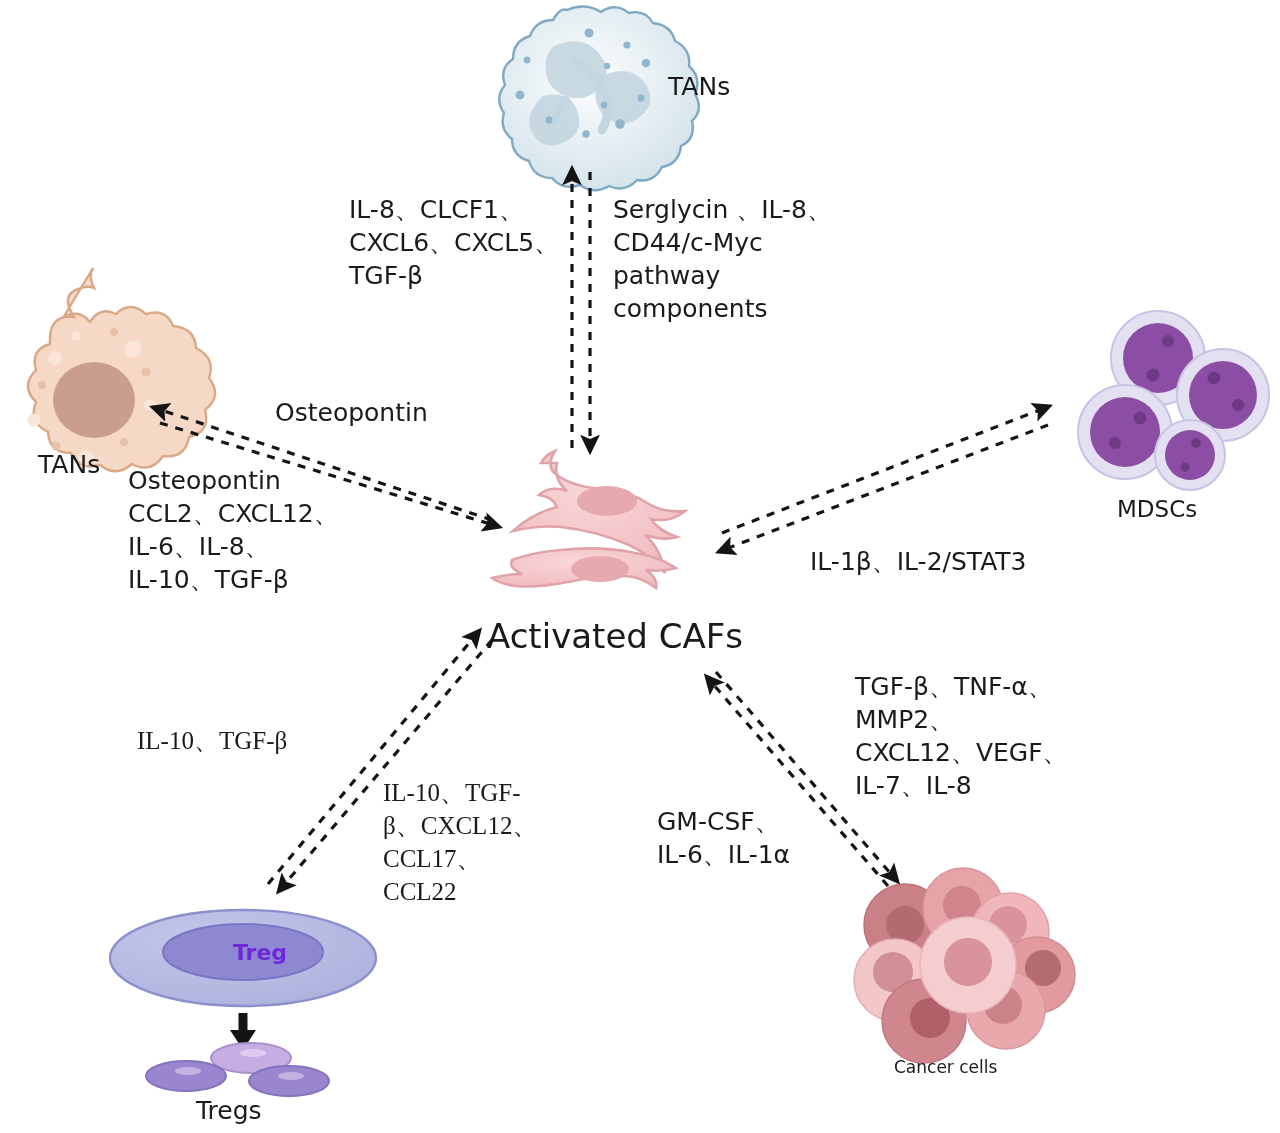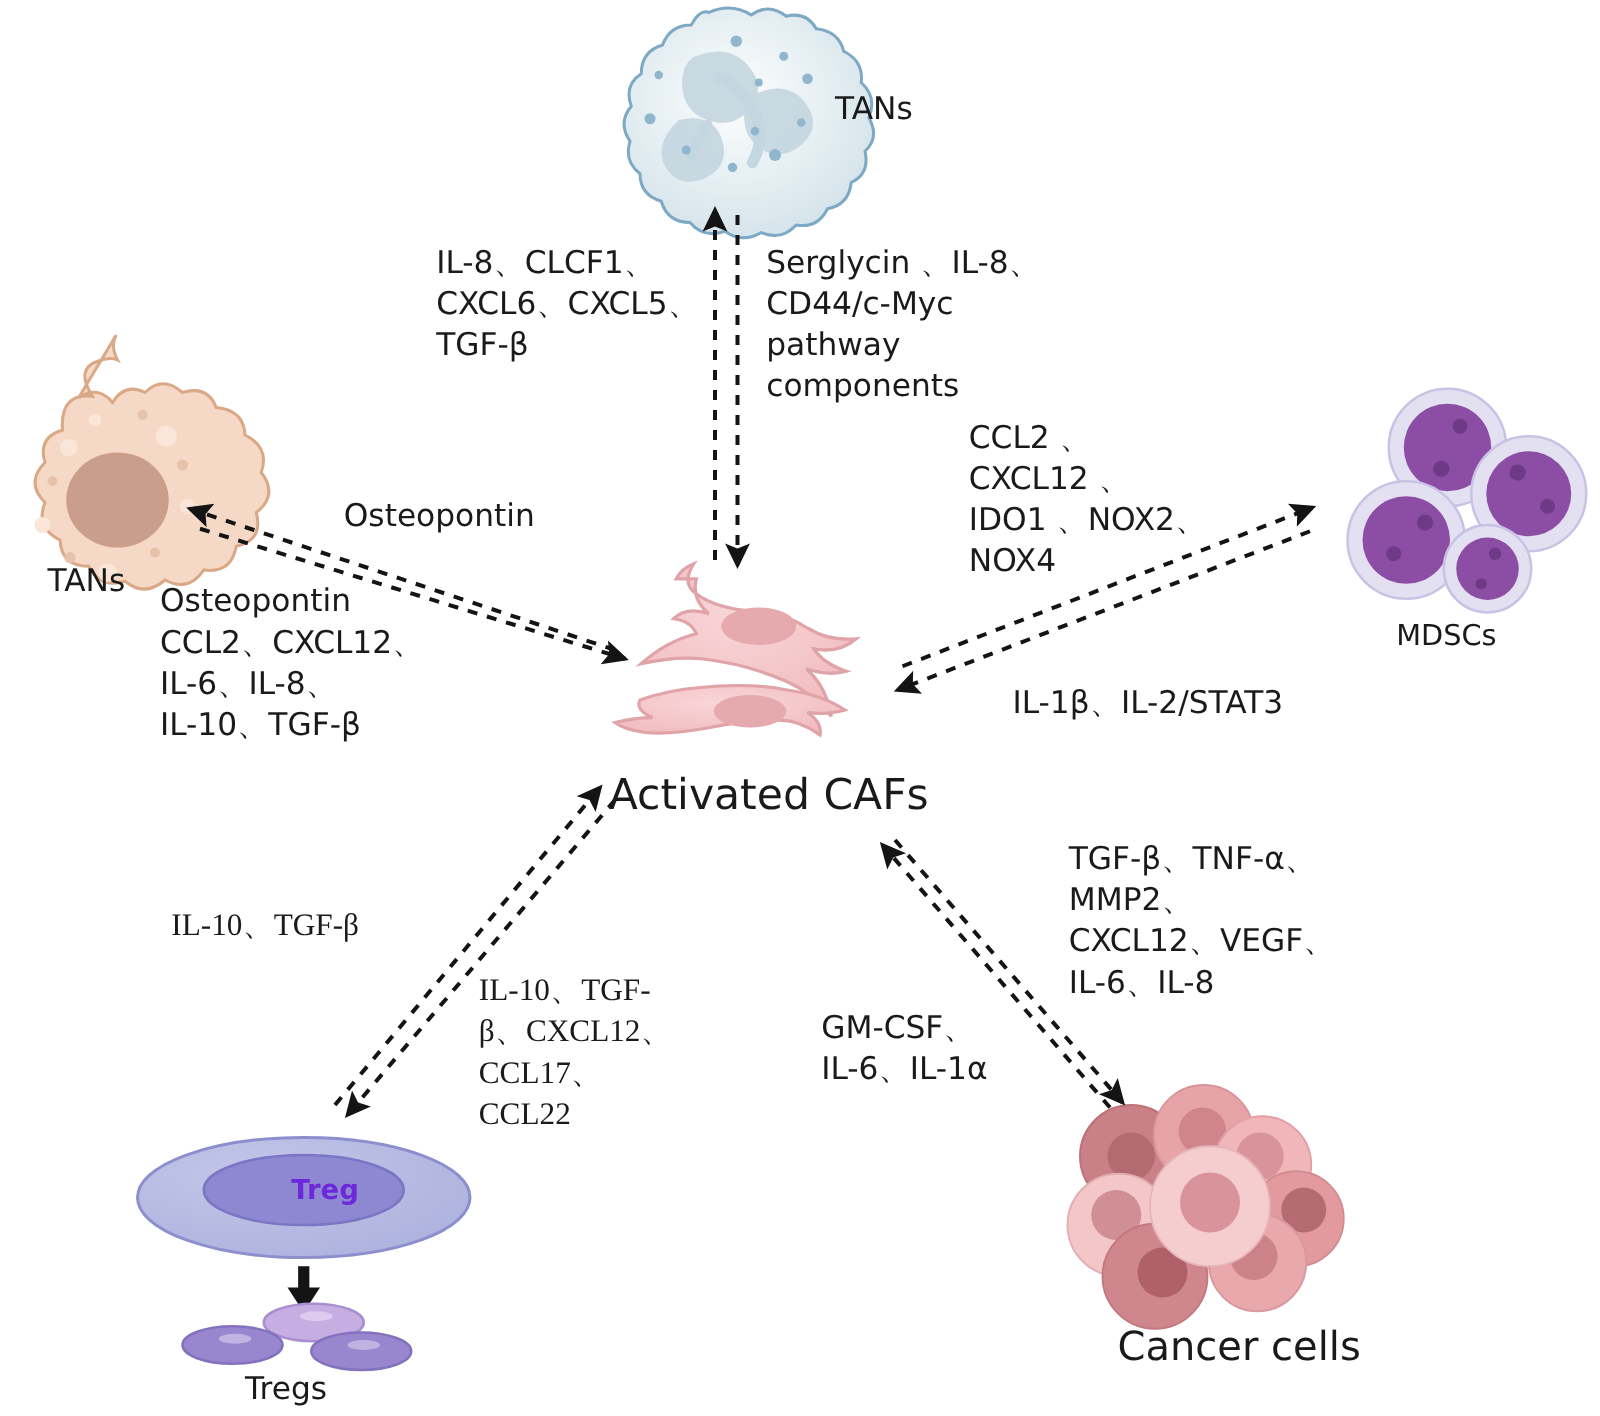--- a/index.html
+++ b/index.html
@@ -193,55 +193,51 @@
   <div class="lbl sans" style="left:668px;top:70px;font-size:25px;">TANs</div>
 
   <div class="lbl sans" style="left:38px;top:448px;font-size:25px;">TANs</div>
 
   <div class="lbl sans" style="left:1117px;top:494px;font-size:23px;">MDSCs</div>
 
   <div class="lbl sans" style="left:487px;top:614px;font-size:34px;">Activated CAFs</div>
 
   <div class="lbl sans" style="left:196px;top:1094px;font-size:25px;">Tregs</div>
 
-  <div class="lbl sans" style="left:894px;top:1056px;font-size:32px;">Cancer cells</div>
+  <div class="lbl sans" style="left:894px;top:1056px;font-size:17px;">Cancer cells</div>
 
   <div class="lbl sans" style="left:233px;top:938px;font-size:22px;font-weight:bold;color:#6d28d9;">Treg</div>
 
   <div class="lbl sans" style="left:349px;top:193px;font-size:25px;">IL-8、CLCF1、
 CXCL6、CXCL5、
 TGF-β</div>
 
   <div class="lbl sans" style="left:613px;top:193px;font-size:25px;">Serglycin 、IL-8、
 CD44/c-Myc
 pathway
 components</div>
 
-  <div class="lbl sans" style="left:775px;top:333px;font-size:25px;">CCL2 、
-CXCL12 、
-IDO1 、NOX2、
-NOX4</div>
 
   <div class="lbl sans" style="left:810px;top:545px;font-size:25px;">IL-1β、IL-2/STAT3</div>
 
   <div class="lbl sans" style="left:275px;top:396px;font-size:25px;">Osteopontin</div>
 
   <div class="lbl sans" style="left:128px;top:464px;font-size:25px;">Osteopontin
 CCL2、CXCL12、
 IL-6、IL-8、
 IL-10、TGF-β</div>
 
   <div class="lbl serif" style="left:137px;top:724px;font-size:25px;">IL-10、TGF-β</div>
 
   <div class="lbl serif" style="left:383px;top:776px;font-size:25px;">IL-10、TGF-
 β、CXCL12、
 CCL17、
 CCL22</div>
 
   <div class="lbl sans" style="left:855px;top:670px;font-size:25px;">TGF-β、TNF-α、
 MMP2、
 CXCL12、VEGF、
-IL-6、IL-8</div>
+IL-7、IL-8</div>
 
   <div class="lbl sans" style="left:657px;top:805px;font-size:25px;">GM-CSF、
 IL-6、IL-1α</div>
 
 </div>
 
 </body></html>

